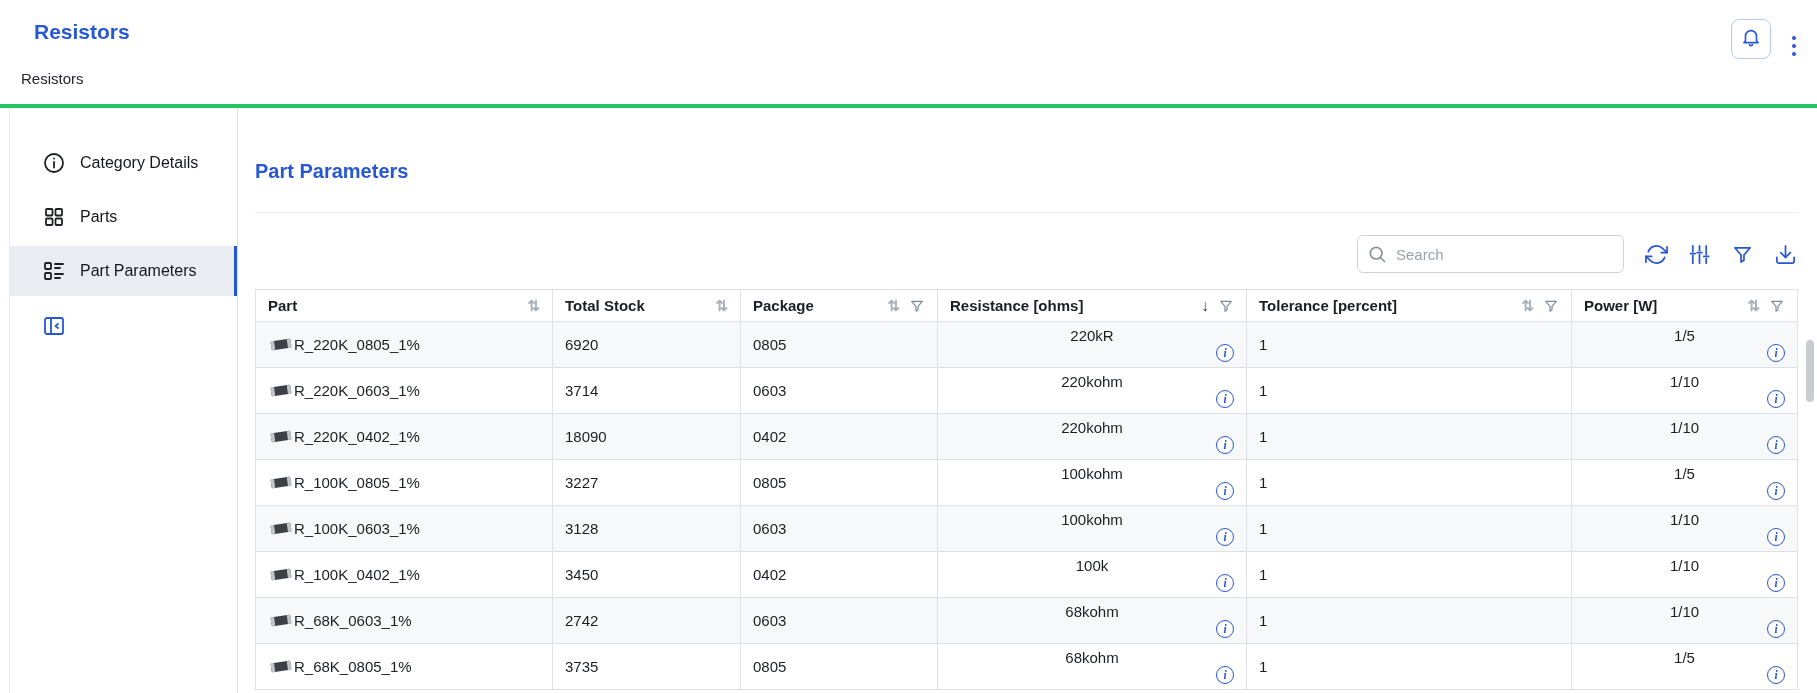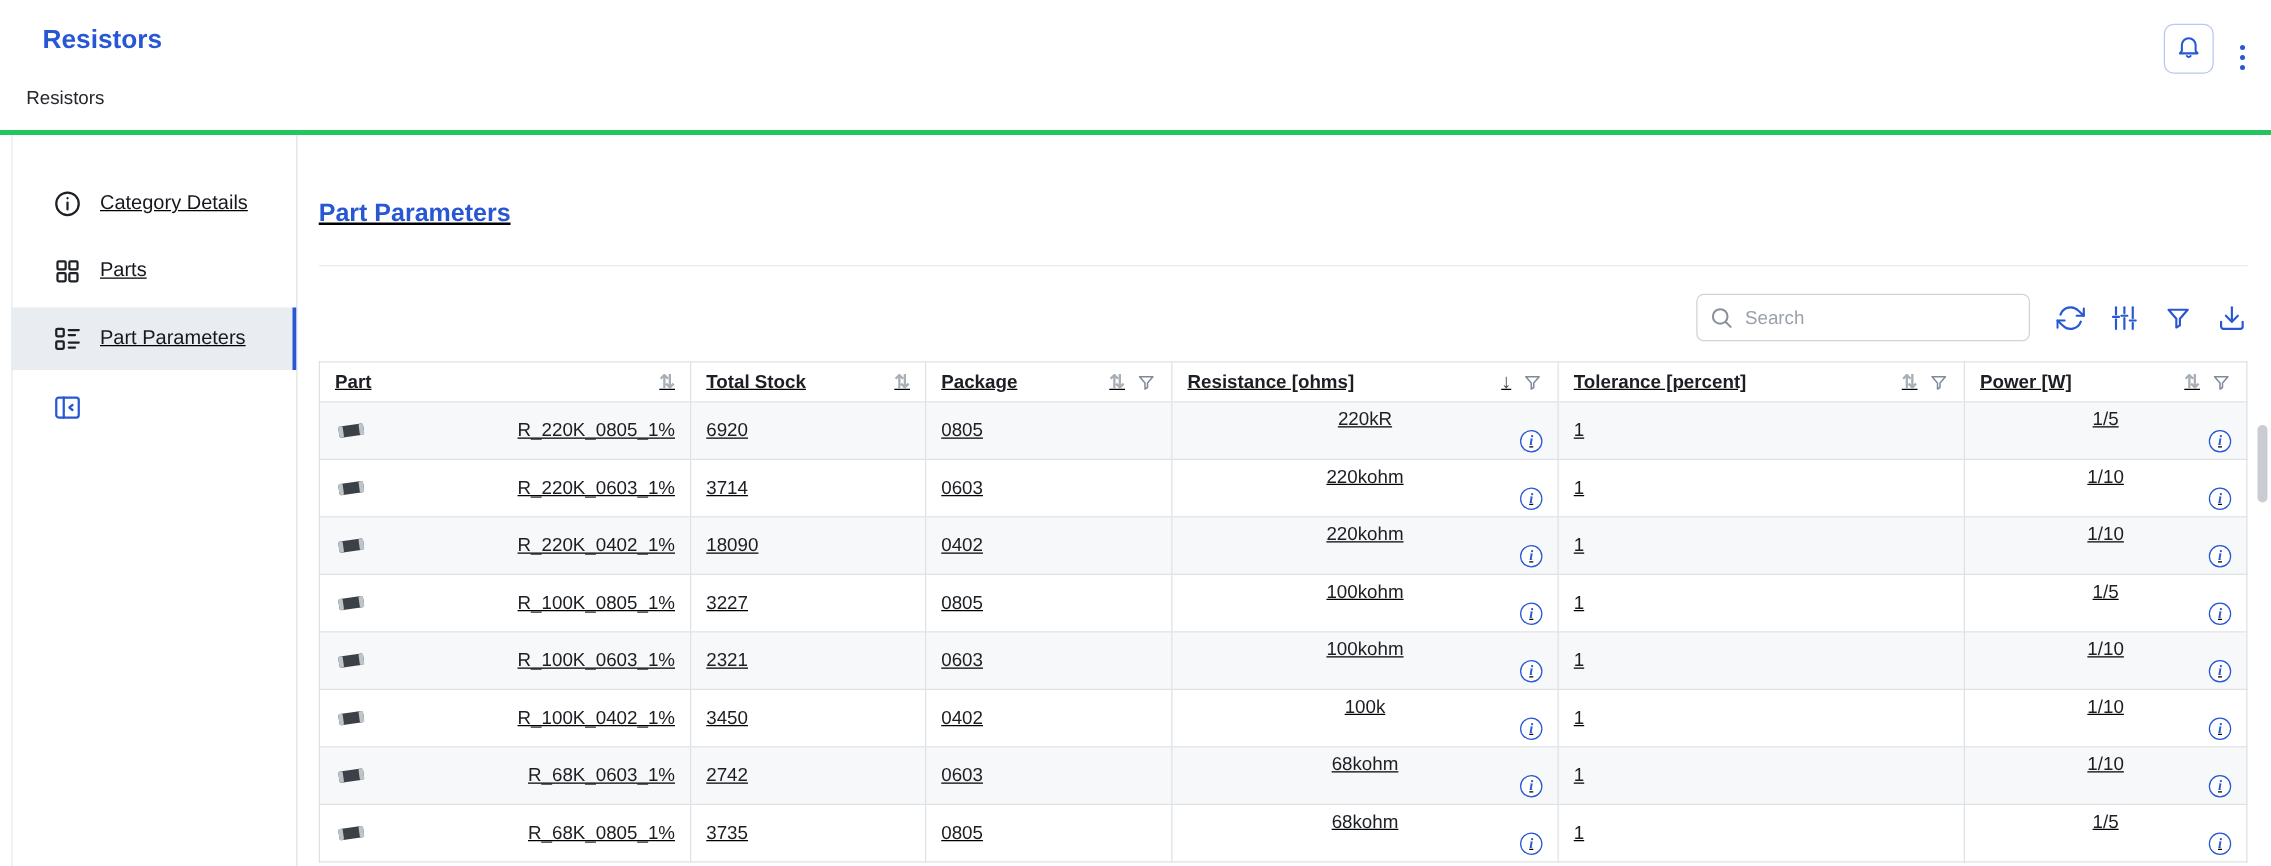--- a/index.html
+++ b/index.html
@@ -3,21 +3,21 @@
 <meta charset="utf-8">
 <style>
   :root{
     --accent:#2857d4;
     --border:#dee2e6;
     --stripe:#f7f8fa;
   }
   *{box-sizing:border-box;margin:0;padding:0;}
   html,body{background:#fff;}
   body{font-family:"Liberation Sans",sans-serif;}
-  .page{width:1817px;height:693px;position:relative;overflow:hidden;background:#fff;text-decoration:underline;}
+  .page{width:1817px;height:693px;position:relative;overflow:hidden;background:#fff;}
 
   
   .topbar{position:relative;height:104px;background:#fff;}
   .page-title{position:absolute;left:34px;top:20px;font-size:21px;font-weight:700;color:var(--accent);}
   .breadcrumb{position:absolute;left:21px;top:70px;font-size:15px;color:#23262b;}
   .bell-btn{position:absolute;top:19px;right:46px;width:40px;height:40px;border:1px solid #b9c8ee;
     border-radius:8px;display:flex;align-items:center;justify-content:center;color:var(--accent);
     background:#fff;cursor:pointer;}
   .bell-btn svg{width:22px;height:22px;}
   .kebab{position:absolute;top:27px;right:14px;width:18px;height:38px;display:flex;flex-direction:column;
@@ -59,21 +59,21 @@
   .th-spacer{flex:1;}
   .sort-icon{font-size:15px;color:#a9afb6;line-height:1;cursor:pointer;}
   .sort-icon.desc{color:#41464d;font-size:16px;}
   .funnel-icon{width:16px;height:16px;color:#7f8a99;display:inline-flex;cursor:pointer;}
   .funnel-icon svg{width:16px;height:16px;}
 
   .data-table td{height:46px;border:1px solid var(--border);padding:0 12px;font-size:15px;color:#1b1e23;}
   tbody tr:nth-child(odd){background:var(--stripe);}
   tbody tr:nth-child(even){background:#fff;}
   .cell-flex{display:flex;align-items:center;flex-direction:column;}
-  .part-cell-inner{display:flex;align-items:center;justify-content:space-between;}
+  .part-cell-inner{display:flex;align-items:center;}
   .chip{flex:0 0 auto;display:inline-flex;}
   .info-icon{margin-left:auto;width:18px;height:18px;border:1.6px solid var(--accent);border-radius:50%;
     color:var(--accent);display:inline-flex;align-items:center;justify-content:center;font-size:11.5px;
     font-style:italic;font-weight:700;font-family:"Liberation Serif",serif;cursor:pointer;flex:0 0 auto;
     background:#fff;}
   .scroll-thumb{position:absolute;right:3px;top:232px;width:8px;height:62px;background:#c9cdd2;border-radius:4px;}
 </style>
 </head>
 <body>
 
@@ -427,21 +427,21 @@
             <g transform="rotate(-8 13 8.5)">
               <rect x="3" y="4" width="20" height="9" rx="1.5" fill="#3c4147"></rect>
               <rect x="3" y="4" width="3.6" height="9" rx="1" fill="#bfc4c9"></rect>
               <rect x="19.4" y="4" width="3.6" height="9" rx="1" fill="#bfc4c9"></rect>
             </g>
           </svg>
         </span>
         <span>R_100K_0603_1%</span>
       </span>
     </td>
-    <td>2321</td>
+    <td>3128</td>
     <td>0603</td>
     <td>
       <span class="cell-flex">
         <span>100kohm</span>
         <span class="info-icon">i</span>
       </span>
     </td>
     <td>1</td>
     <td>
       <span class="cell-flex">

